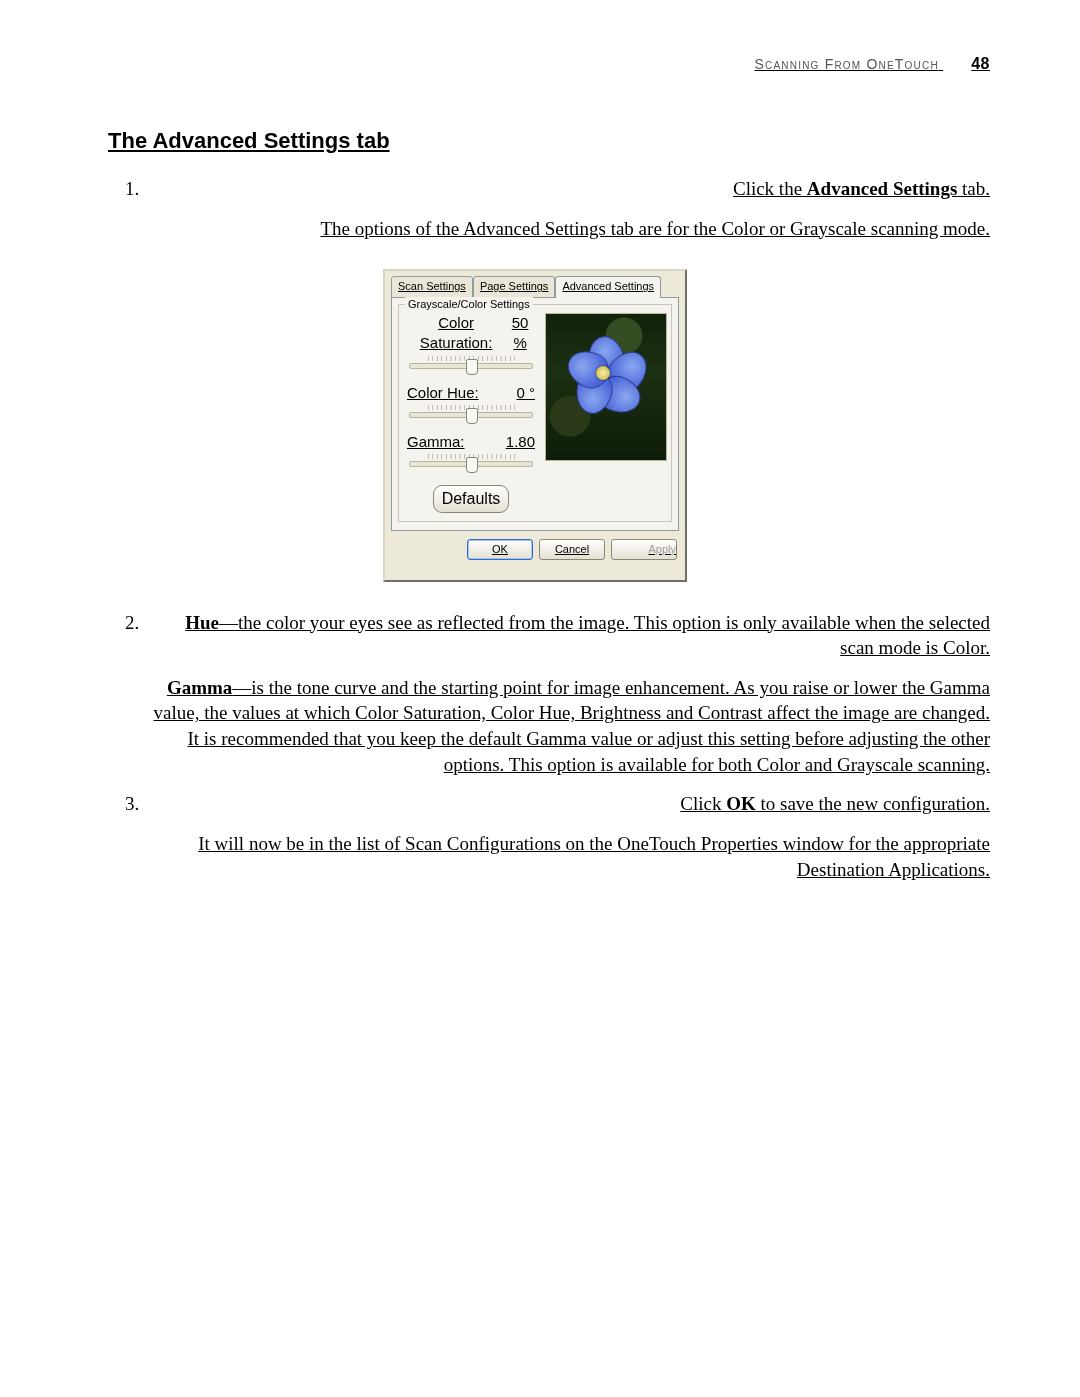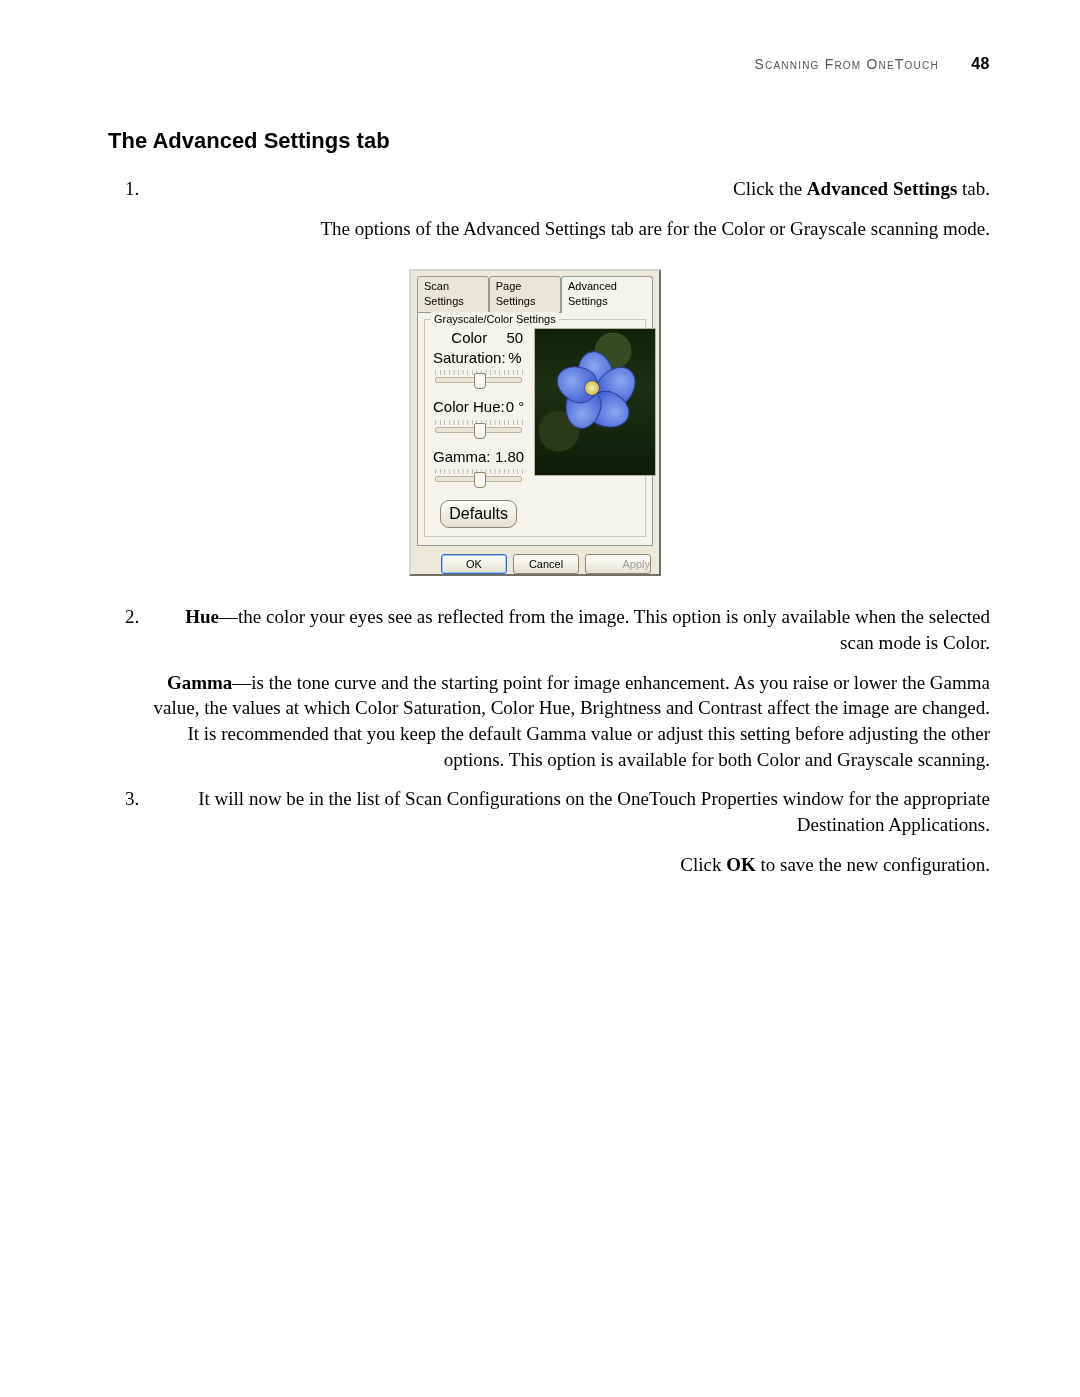--- a/index.html
+++ b/index.html
@@ -8,20 +8,21 @@
     background: #ffffff;
     font-family: Georgia, "Times New Roman", serif;
     color: #000;
   }
   .page {
     width: 1080px;
     height: 1397px;
     position: relative;
     box-sizing: border-box;
     padding: 55px 90px 0 108px;
+    text-decoration: underline;
   }
   .header-line {
     text-align: right;
     font-family: Arial, Helvetica, sans-serif;
     font-size: 14px;
     color: #555;
     letter-spacing: 0.5px;
   }
   .header-line .hdr-title {
     font-variant: small-caps;
@@ -57,30 +58,30 @@
   .bold { font-weight: bold; }
 
   
   .figure-wrap {
     width: 100%;
     display: flex;
     justify-content: center;
     margin: 28px 0 28px -36px;
   }
   .dialog {
-    width: 252px;
+    width: 304px;
     background: #ece9d8;
     border: 2px solid #d9d6c7;
     border-right-color: #716f64;
     border-bottom-color: #716f64;
     font-family: Tahoma, Arial, sans-serif;
     font-size: 11px;
     color: #000;
     box-sizing: border-box;
-    padding-bottom: 0;
+    padding-bottom: 20px;
   }
   .tabs-row {
     display: flex;
     padding: 4px 6px 0 6px;
     font-size: 11px;
     gap: 0;
   }
   .tab {
     border: 1px solid #919b9c;
     border-bottom: none;
@@ -319,20 +320,20 @@
     <li>
       <p>
         <span class="bold">Hue</span><span>—the color your eyes see as reflected from the image. This option is only available when the selected scan mode is Color.</span>
       </p>
       <p>
         <span class="bold">Gamma</span><span>—is the tone curve and the starting point for image enhancement. As you raise or lower the Gamma value, the values at which Color Saturation, Color Hue, Brightness and Contrast affect the image are changed. It is recommended that you keep the default Gamma value or adjust this setting before adjusting the other options. This option is available for both Color and Grayscale scanning.</span>
       </p>
     </li>
 
     <li>
-      <p>It will now be in the list of Scan Configurations on the OneTouch Properties window for the appropriate Destination Applications.</p>
       <p>
         <span>Click </span><span class="bold">OK</span><span> to save the new configuration.</span>
       </p>
+      <p>It will now be in the list of Scan Configurations on the OneTouch Properties window for the appropriate Destination Applications.</p>
     </li>
   </ol>
 
 </div>
 
 </body></html>

